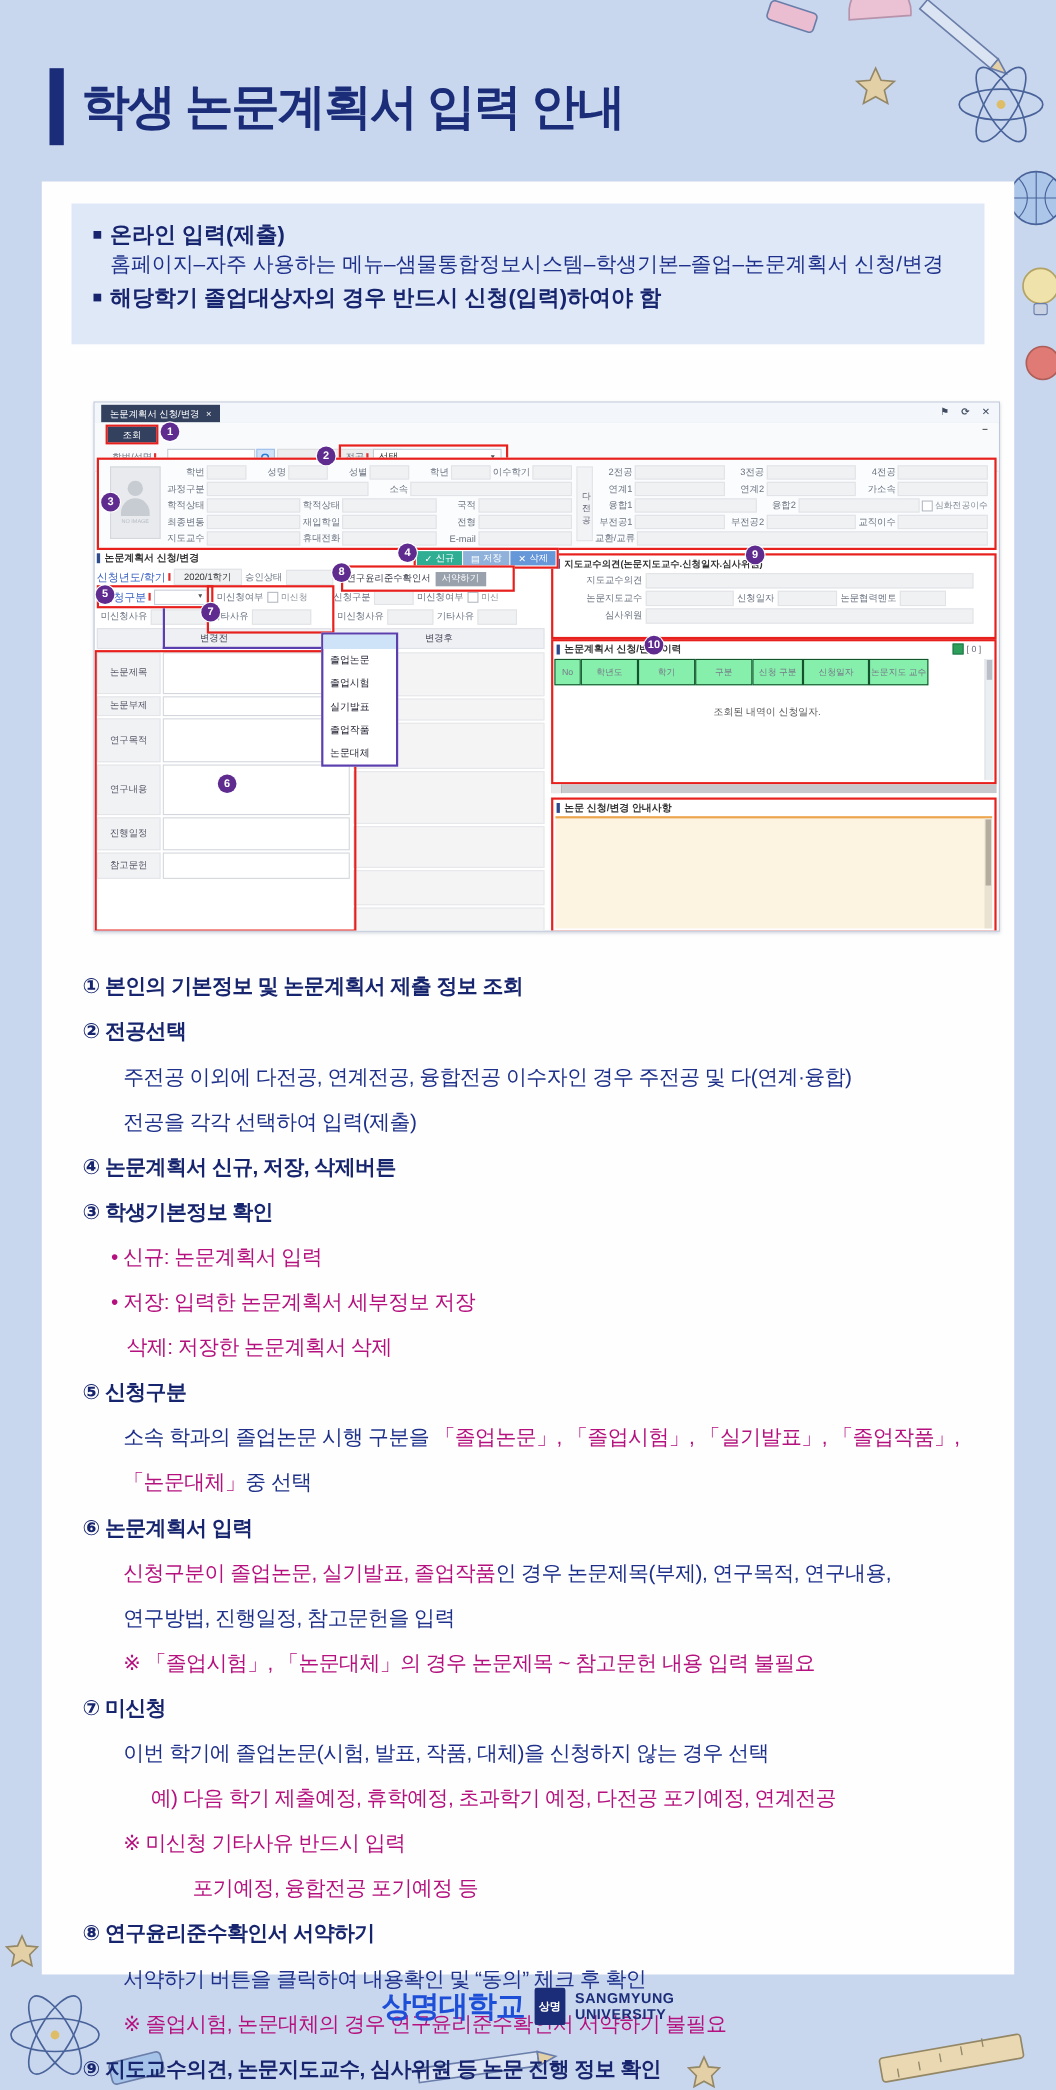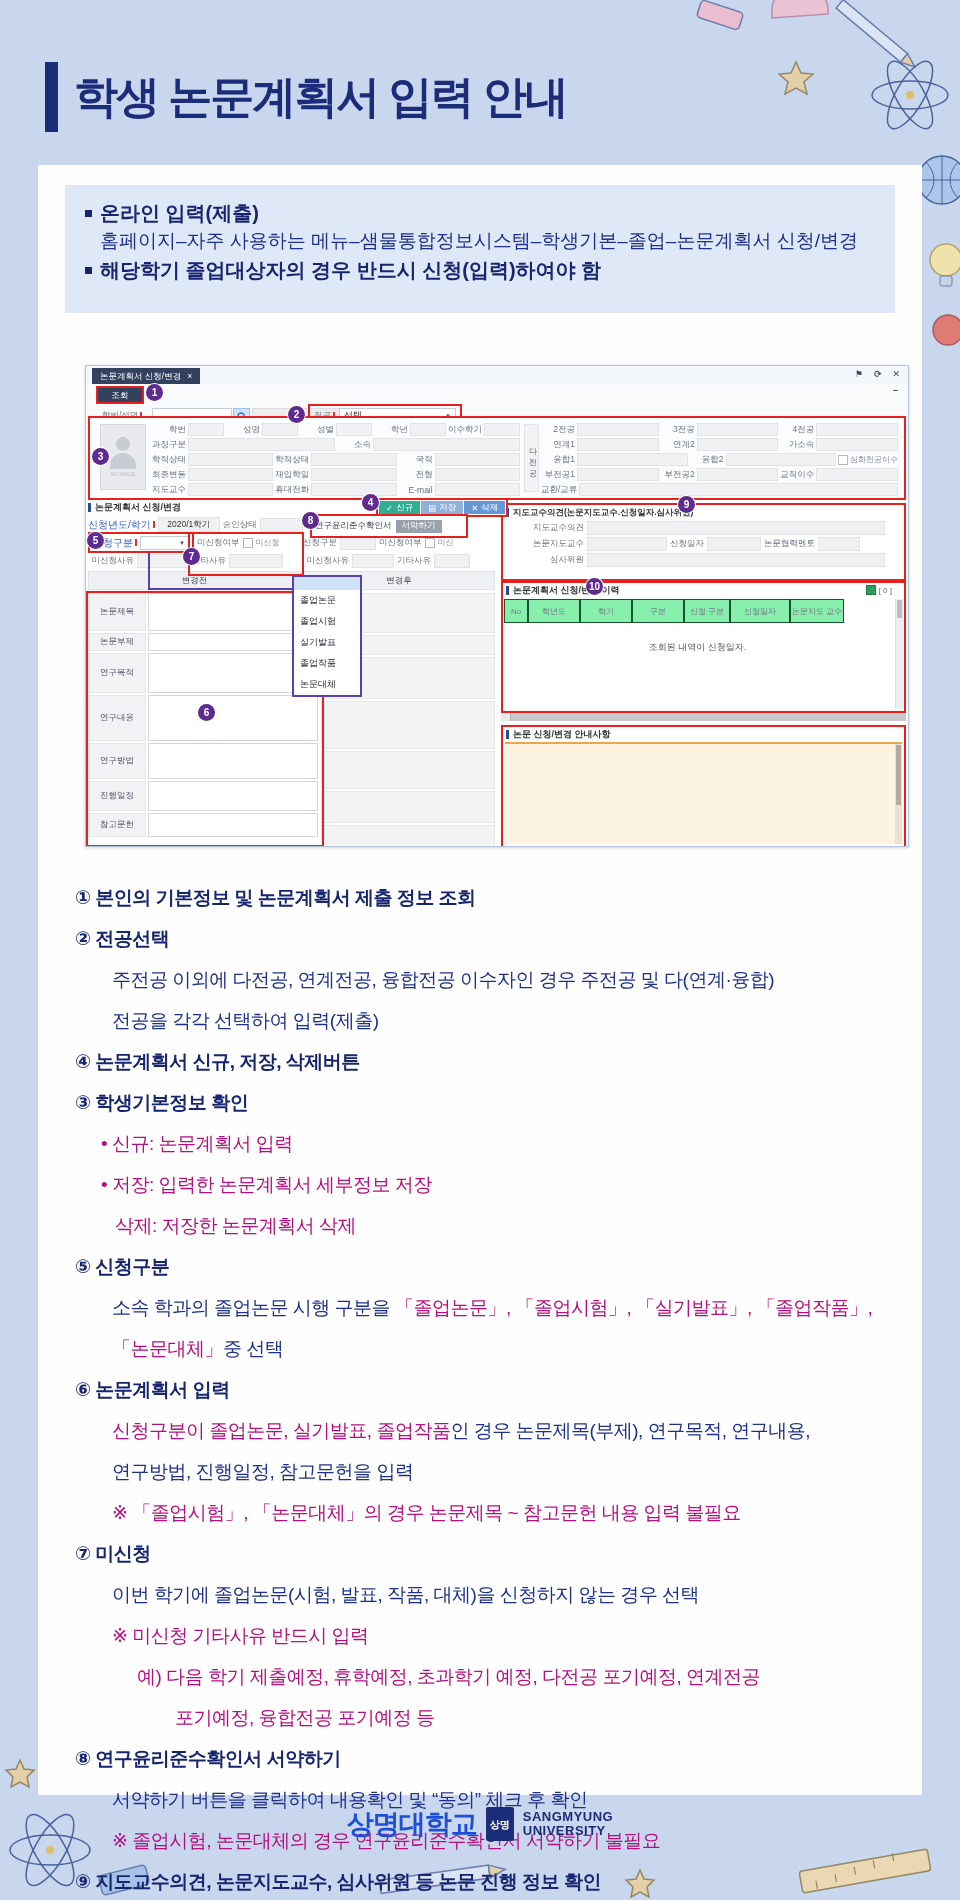--- a/index.html
+++ b/index.html
@@ -388,24 +388,20 @@
             <span class="fi"></span>
           </div>
           <div class="frow" style="height: 40px; margin-bottom: 2px;">
             <span class="fl2">연구목적</span>
             <span class="fi"></span>
           </div>
           <div class="frow" style="height: 46px; margin-bottom: 2px;">
             <span class="fl2">연구내용</span>
             <span class="fi"></span>
           </div>
-          <div class="frow" style="height: 36px; margin-bottom: 2px;">
-            <span class="fl2">연구방법</span>
-            <span class="fi"></span>
-          </div>
           <div class="frow" style="height: 30px; margin-bottom: 2px;">
             <span class="fl2">진행일정</span>
             <span class="fi"></span>
           </div>
           <div class="frow" style="height: 24px; margin-bottom: 2px;">
             <span class="fl2">참고문헌</span>
             <span class="fi"></span>
           </div>
         </div>
       <div class="rb-form"></div>
@@ -520,22 +516,22 @@
       <div class="iline" style="padding-left: 40px;"><span class="sg-m">삭제: 저장한 논문계획서 삭제</span></div>
       <div class="iline" style="padding-left: 0px;"><span class="sg-b">⑤ 신청구분</span></div>
       <div class="iline" style="padding-left: 37px;"><span class="sg-n">소속 학과의 졸업논문 시행 구분을 </span><span class="sg-m">「졸업논문」, 「졸업시험」, 「실기발표」, 「졸업작품」,</span></div>
       <div class="iline" style="padding-left: 37px;"><span class="sg-m">「논문대체」</span><span class="sg-n">중 선택</span></div>
       <div class="iline" style="padding-left: 0px;"><span class="sg-b">⑥ 논문계획서 입력</span></div>
       <div class="iline" style="padding-left: 37px;"><span class="sg-m">신청구분이 졸업논문, 실기발표, 졸업작품</span><span class="sg-n">인 경우 논문제목(부제), 연구목적, 연구내용,</span></div>
       <div class="iline" style="padding-left: 37px;"><span class="sg-n">연구방법, 진행일정, 참고문헌을 입력</span></div>
       <div class="iline" style="padding-left: 37px;"><span class="sg-m">※ 「졸업시험」, 「논문대체」의 경우 논문제목 ~ 참고문헌 내용 입력 불필요</span></div>
       <div class="iline" style="padding-left: 0px;"><span class="sg-b">⑦ 미신청</span></div>
       <div class="iline" style="padding-left: 37px;"><span class="sg-n">이번 학기에 졸업논문(시험, 발표, 작품, 대체)을 신청하지 않는 경우 선택</span></div>
+      <div class="iline" style="padding-left: 62px;"><span class="sg-m">예) 다음 학기 제출예정, 휴학예정, 초과학기 예정, 다전공 포기예정, 연계전공</span></div>
       <div class="iline" style="padding-left: 37px;"><span class="sg-m">※ 미신청 기타사유 반드시 입력</span></div>
-      <div class="iline" style="padding-left: 62px;"><span class="sg-m">예) 다음 학기 제출예정, 휴학예정, 초과학기 예정, 다전공 포기예정, 연계전공</span></div>
       <div class="iline" style="padding-left: 100px;"><span class="sg-m">포기예정, 융합전공 포기예정 등</span></div>
       <div class="iline" style="padding-left: 0px;"><span class="sg-b">⑧ 연구윤리준수확인서 서약하기</span></div>
       <div class="iline" style="padding-left: 37px;"><span class="sg-n">서약하기 버튼을 클릭하여 내용확인 및 “동의” 체크 후 확인</span></div>
       <div class="iline" style="padding-left: 37px;"><span class="sg-m">※ 졸업시험, 논문대체의 경우 연구윤리준수확인서 서약하기 불필요</span></div>
       <div class="iline" style="padding-left: 0px;"><span class="sg-b">⑨ 지도교수의견, 논문지도교수, 심사위원 등 논문 진행 정보 확인</span></div>
     </div>
 </div>
 
 <div class="footer">
   <span class="fkr">상명대학교</span>

